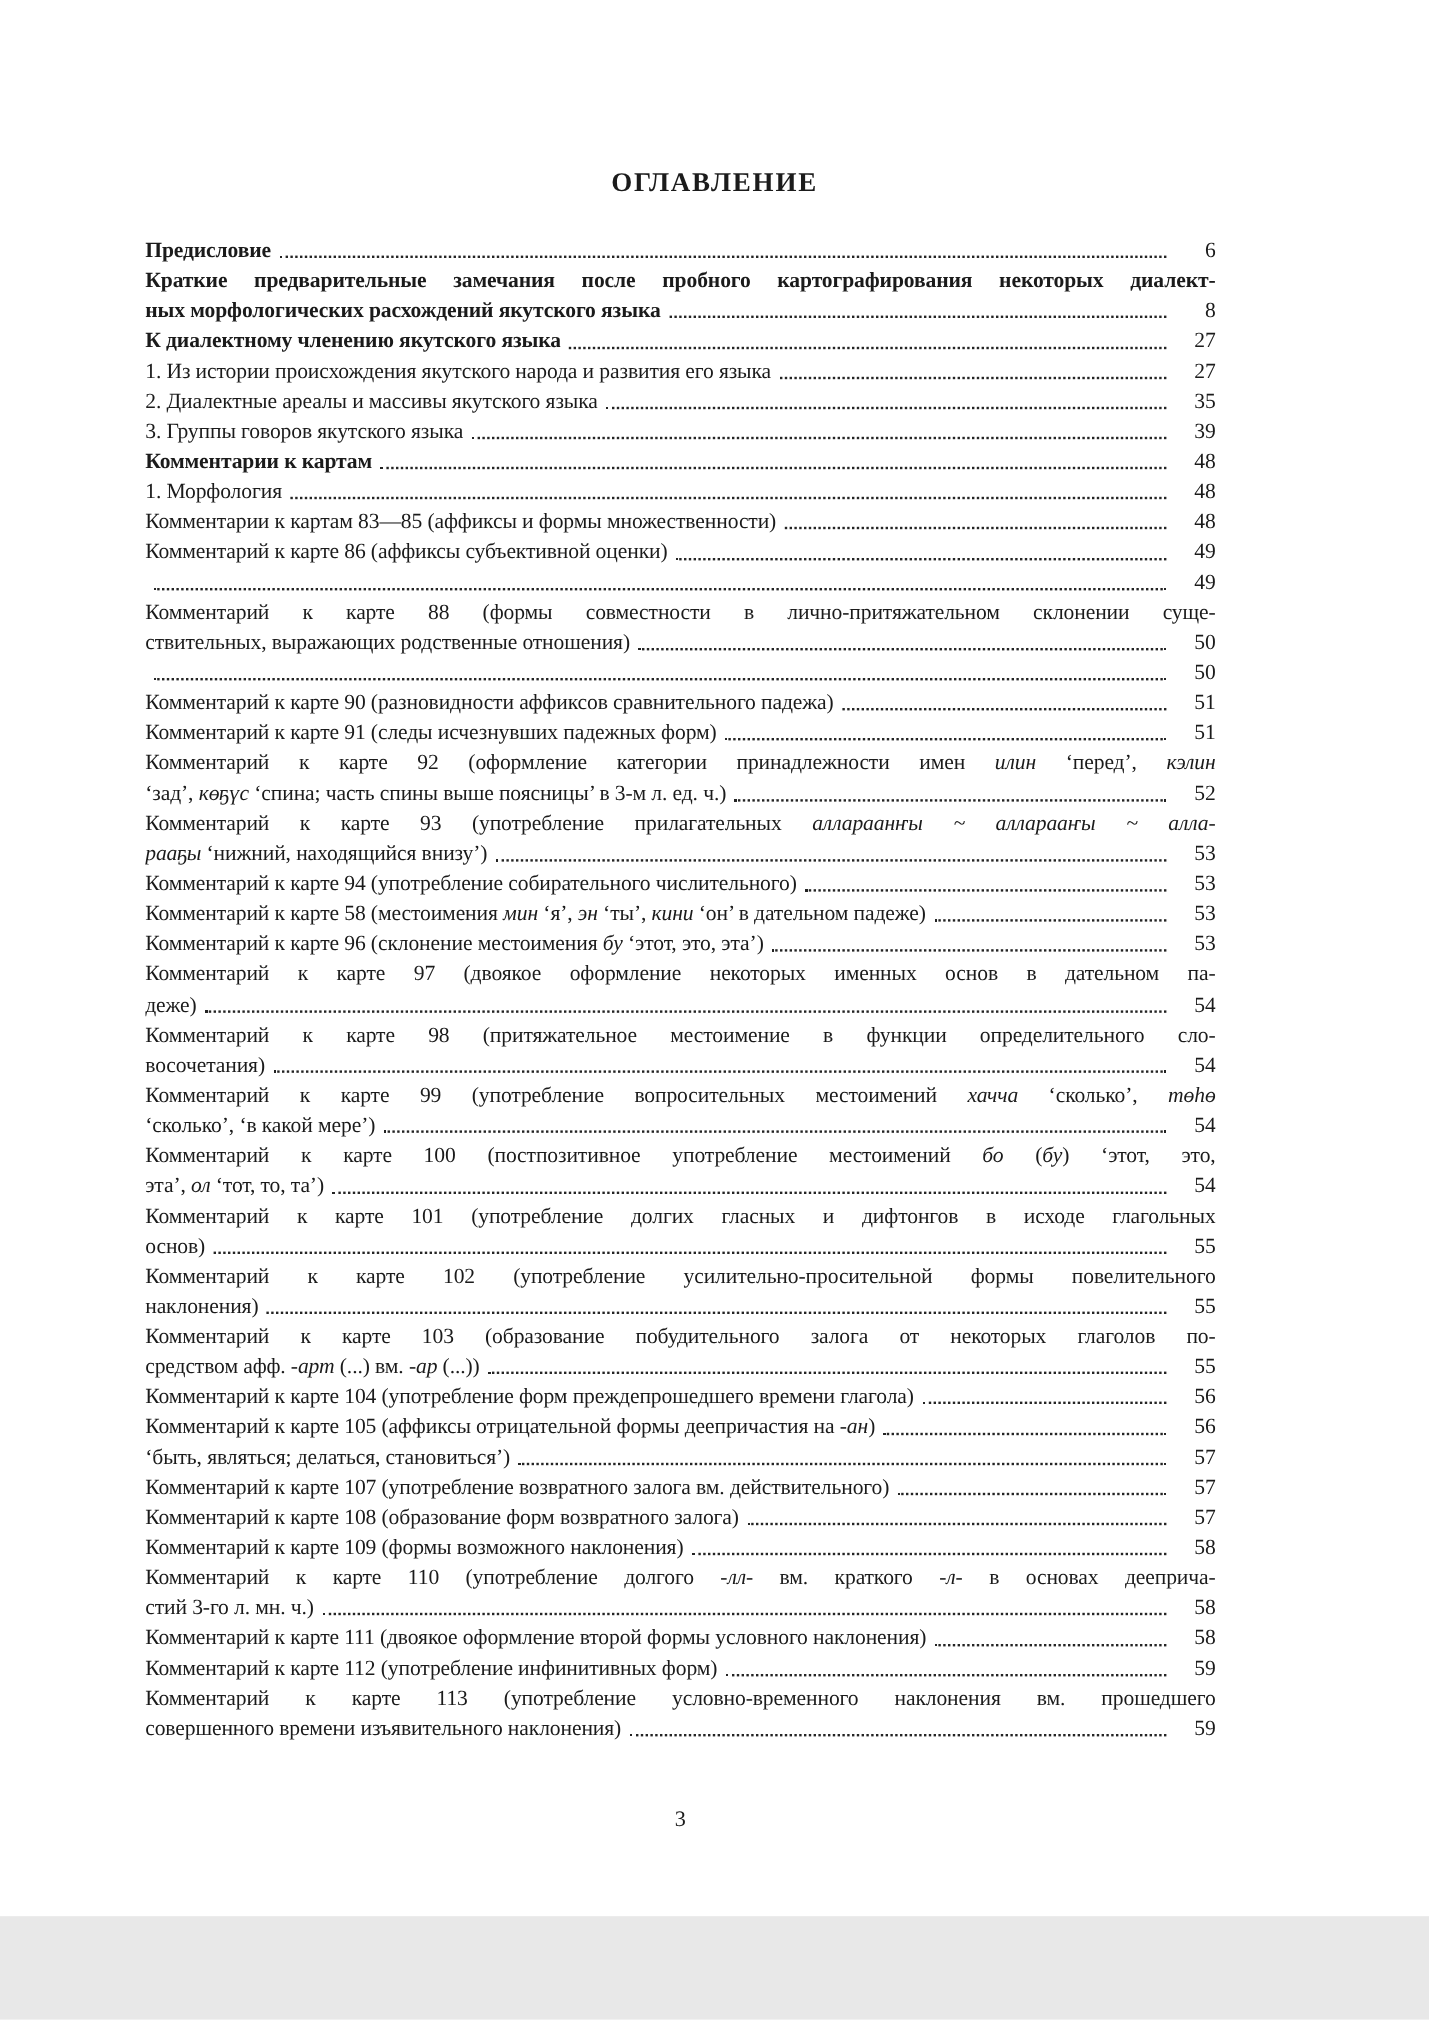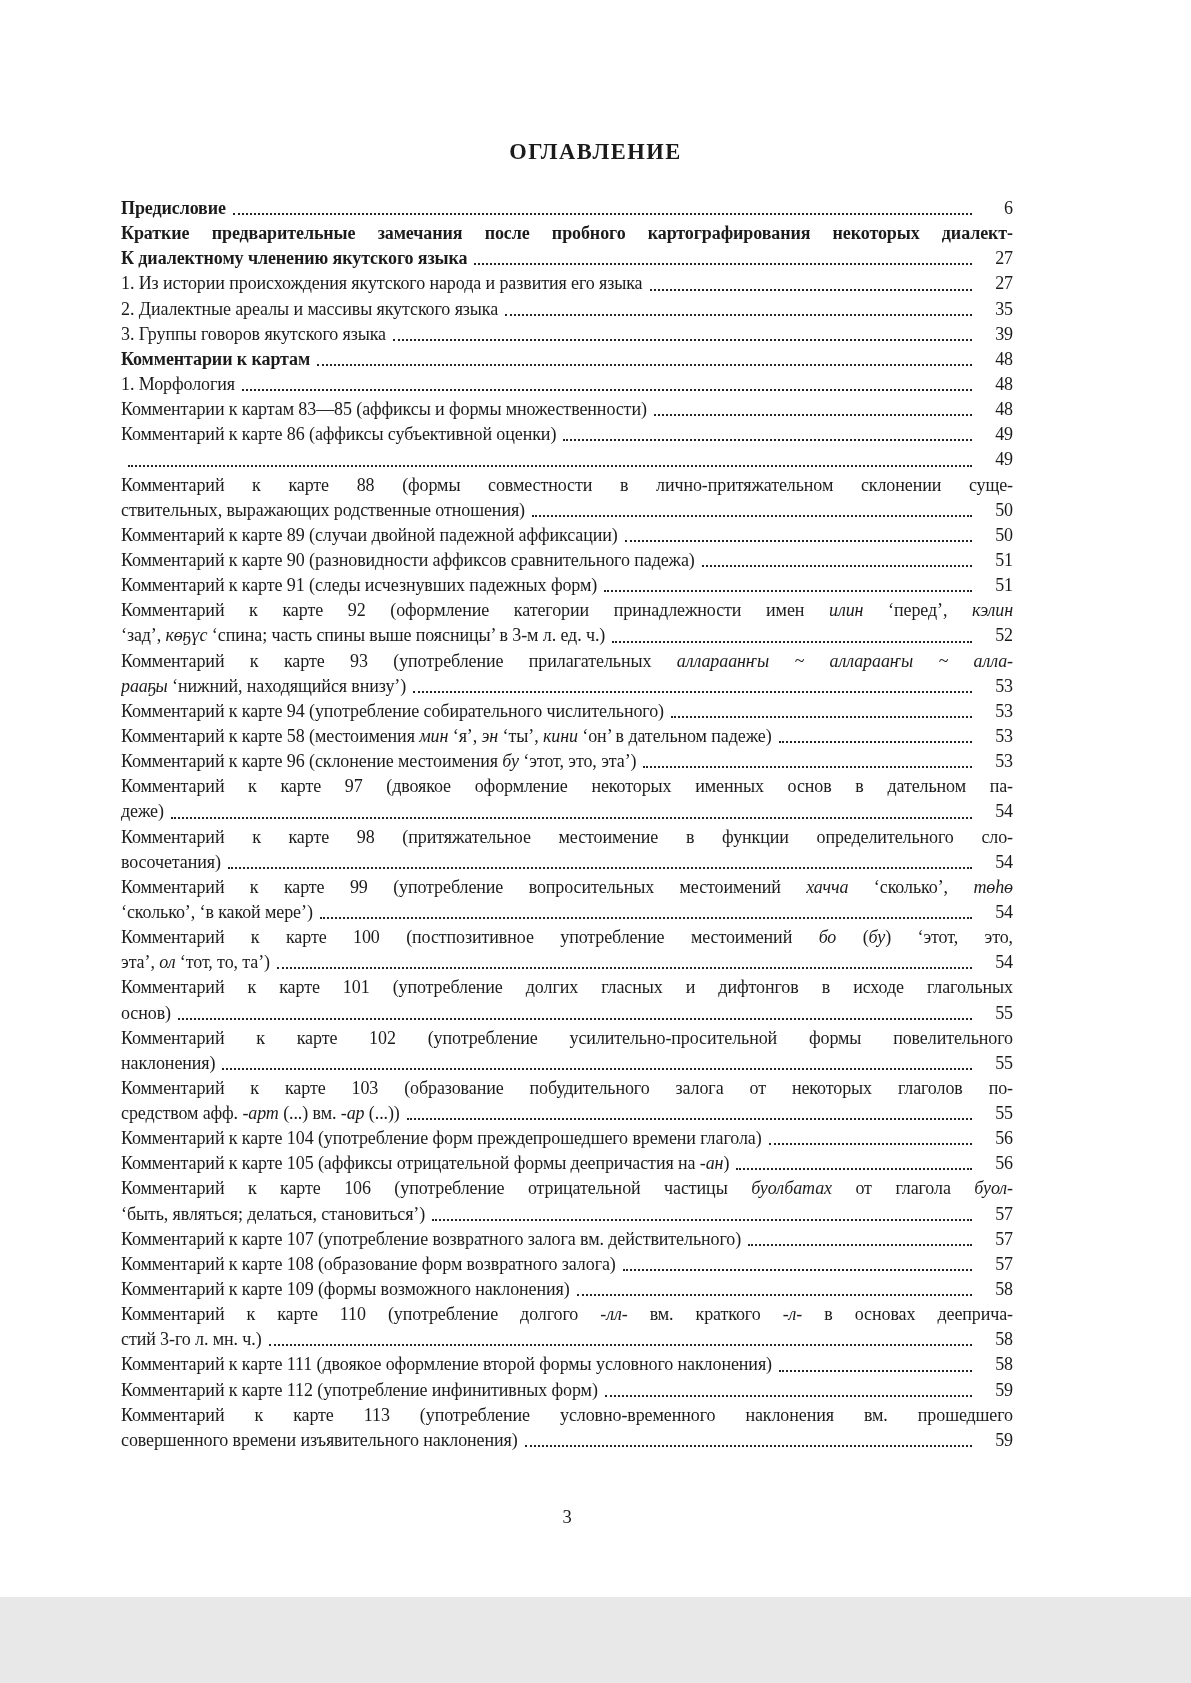--- a/index.html
+++ b/index.html
@@ -77,20 +77,25 @@
   <div class="toc">
       <div class="entry bold">
         <div class="line fline">
           <span class="lt"><span>Предисловие</span></span>
           <span class="dots"></span>
           <span class="pg">6</span>
         </div>
       </div>
       <div class="entry bold">
         <div class="line wline"><span class="lt"><span>Краткие предварительные замечания после пробного картографирования некоторых диалект-</span></span></div>
+        <div class="line fline">
+          <span class="lt"><span>ных морфологических расхождений якутского языка</span></span>
+          <span class="dots"></span>
+          <span class="pg">8</span>
+        </div>
       </div>
       <div class="entry bold">
         <div class="line fline">
           <span class="lt"><span>К диалектному членению якутского языка</span></span>
           <span class="dots"></span>
           <span class="pg">27</span>
         </div>
       </div>
       <div class="entry">
         <div class="line fline">
@@ -150,21 +155,20 @@
       <div class="entry">
         <div class="line wline"><span class="lt"><span>Комментарий к карте 88 (формы совместности в лично-притяжательном склонении суще-</span></span></div>
         <div class="line fline">
           <span class="lt"><span>ствительных, выражающих родственные отношения)</span></span>
           <span class="dots"></span>
           <span class="pg">50</span>
         </div>
       </div>
       <div class="entry">
         <div class="line fline">
-          <span class="lt"><span>Комментарий к карте 89 (случаи двойной падежной аффиксации)</span></span>
           <span class="dots"></span>
           <span class="pg">50</span>
         </div>
       </div>
       <div class="entry">
         <div class="line fline">
           <span class="lt"><span>Комментарий к карте 90 (разновидности аффиксов сравнительного падежа)</span></span>
           <span class="dots"></span>
           <span class="pg">51</span>
         </div>
@@ -277,21 +281,20 @@
         </div>
       </div>
       <div class="entry">
         <div class="line fline">
           <span class="lt"><span>Комментарий к карте 105 (аффиксы отрицательной формы деепричастия на </span><span class="it">-ан</span><span>)</span></span>
           <span class="dots"></span>
           <span class="pg">56</span>
         </div>
       </div>
       <div class="entry">
-        <div class="line wline"><span class="lt"><span>Комментарий к карте 106 (употребление отрицательной частицы </span><span class="it">буолбатах</span><span> от глагола </span><span class="it">буол-</span></span></div>
         <div class="line fline">
           <span class="lt"><span>‘быть, являться; делаться, становиться’)</span></span>
           <span class="dots"></span>
           <span class="pg">57</span>
         </div>
       </div>
       <div class="entry">
         <div class="line fline">
           <span class="lt"><span>Комментарий к карте 107 (употребление возвратного залога вм. действительного)</span></span>
           <span class="dots"></span>

